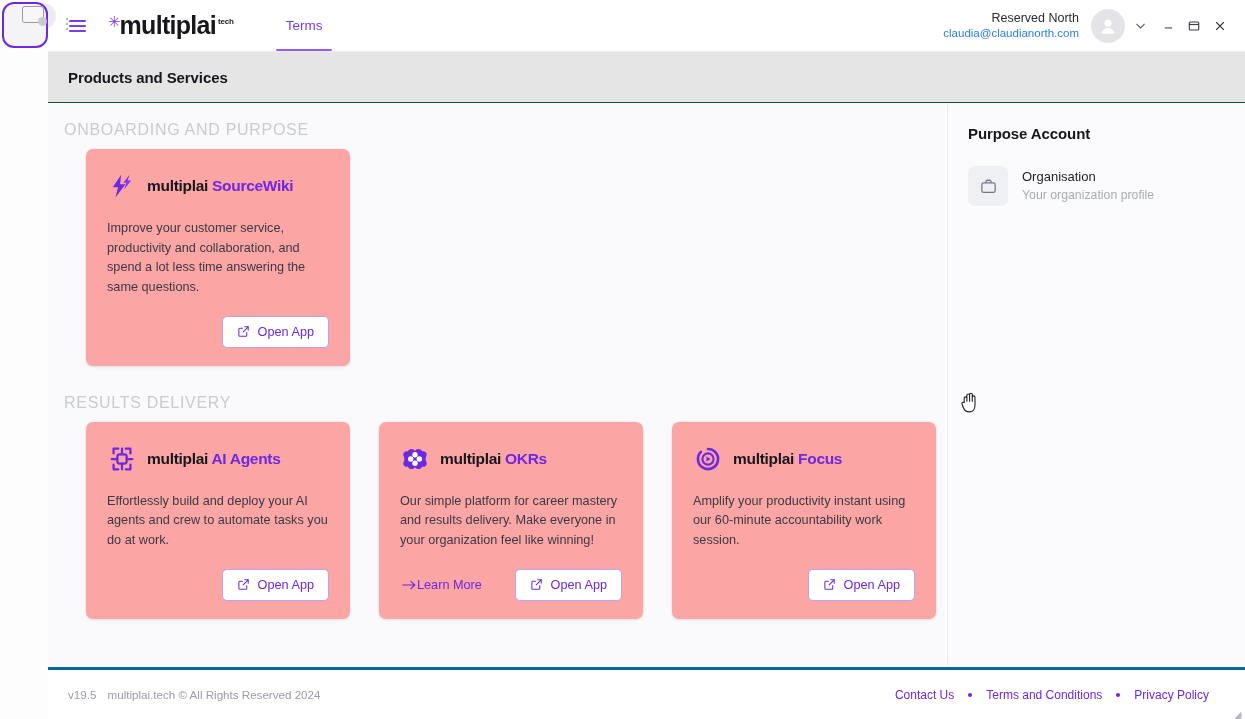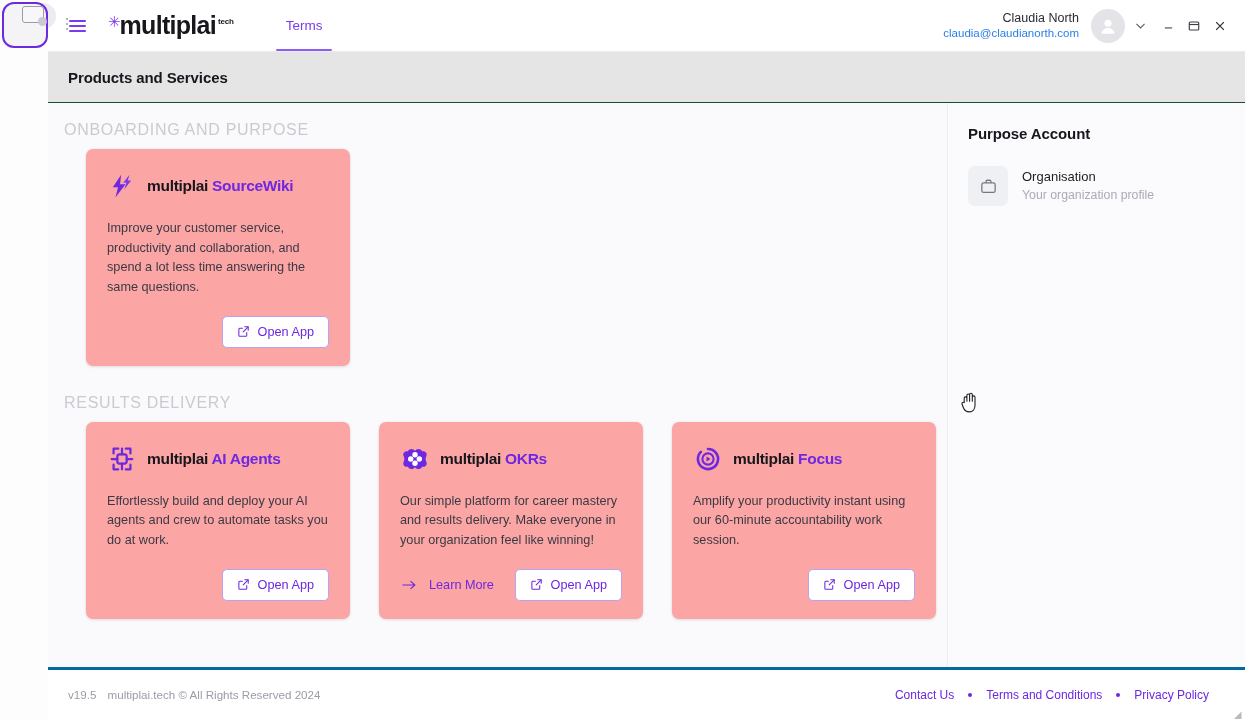--- a/index.html
+++ b/index.html
@@ -120,21 +120,21 @@
 
   .card-actions { display:flex; align-items:center; justify-content:flex-end; gap:14px; margin-top:18px; }
   .card-actions.split { justify-content:space-between; }
 
   .btn-outline {
     display:inline-flex; align-items:center; gap:8px;
     border:1px solid #b9a3f0; border-radius:5px; background:#fff;
     color:#6d28e0; font-size:12.7px; padding: 8px 14px; cursor:pointer;
   }
   .link-plain {
-    display:inline-flex; align-items:center; gap:12px; color:#6d28e0;
+    display:inline-flex; align-items:center; gap:0; color:#6d28e0;
     font-size:12.7px; cursor:pointer; padding-left:2px;
   }
 
   
   .side-title { font-size:15px; font-weight:700; color:#16161d; margin-bottom: 16px; letter-spacing:-0.1px; }
   .side-item { display:flex; align-items:center; gap:14px; padding: 8px 0; cursor:pointer; }
   .side-icon {
     width:40px; height:40px; flex:0 0 40px; border-radius:7px; background:#eef0f3;
     display:flex; align-items:center; justify-content:center; color:#6b7280;
   }
@@ -187,21 +187,21 @@
       </div>
 
       <div class="navtabs">
         <div class="navtab active">
           <span>Terms</span>
         </div>
       </div>
 
       <div class="header-right">
         <div class="user-text">
-          <div class="user-name">Claudia North</div>
+          <div class="user-name">Reserved North</div>
           <div class="user-mail">claudia@claudianorth.com</div>
         </div>
 
         <div class="avatar">
           <svg width="22" height="22" viewBox="0 0 24 24">
             <circle cx="12" cy="9" r="3.9" fill="#ffffff"></circle>
             <path d="M4.6 20.5c0.9-4.1 3.9-6.2 7.4-6.2s6.5 2.1 7.4 6.2z" fill="#ffffff"></path>
           </svg>
         </div>
 

